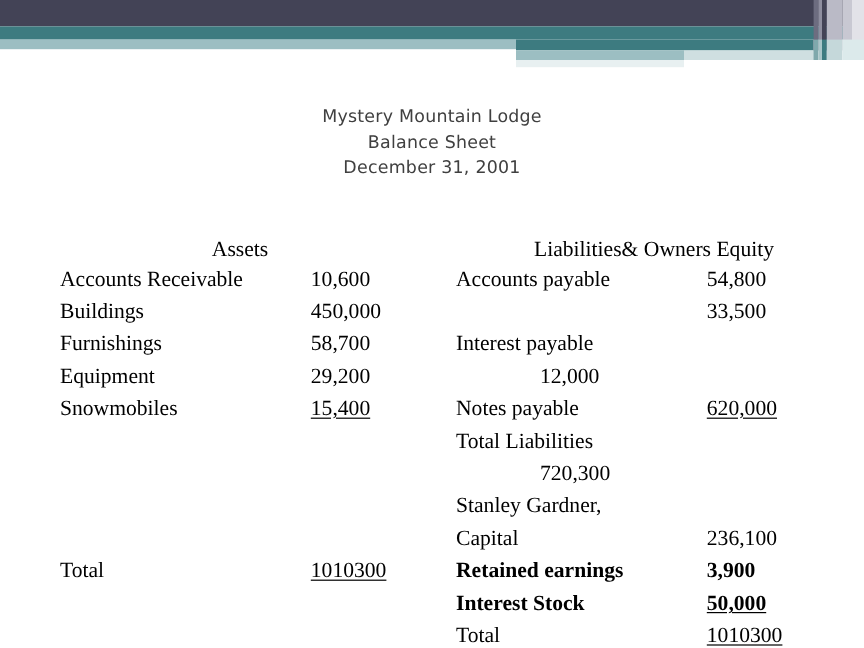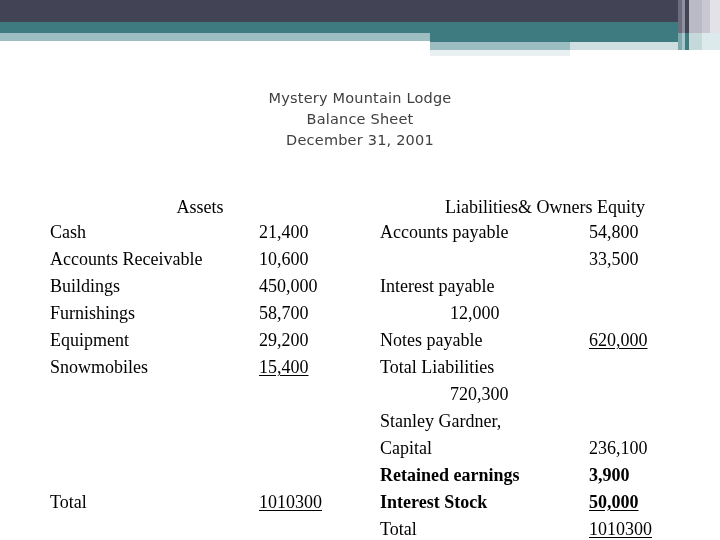--- a/index.html
+++ b/index.html
@@ -185,21 +185,20 @@
   <div>Mystery Mountain Lodge</div>
   <div>Balance Sheet</div>
   <div>December 31, 2001</div>
 </div>
 
 <div id="statement">
 
   <div class="col" id="assets-col">
     <div class="col-header">Assets</div>
     <div id="assets-rows">
-        <div class="row"><span class="label">Cash</span><span class="value">21,400</span></div>
         <div class="row"><span class="label">Accounts Receivable</span><span class="value">10,600</span></div>
         <div class="row"><span class="label">Buildings</span><span class="value">450,000</span></div>
         <div class="row"><span class="label">Furnishings</span><span class="value">58,700</span></div>
         <div class="row"><span class="label">Equipment</span><span class="value">29,200</span></div>
         <div class="row"><span class="label">Snowmobiles</span><span class="value underline">15,400</span></div>
       </div>
     <div id="assets-total-spacer" style="height: 108px;"></div>
     <div class="row">
       <span class="label">Total</span>
       <span class="value underline">1010300</span>

